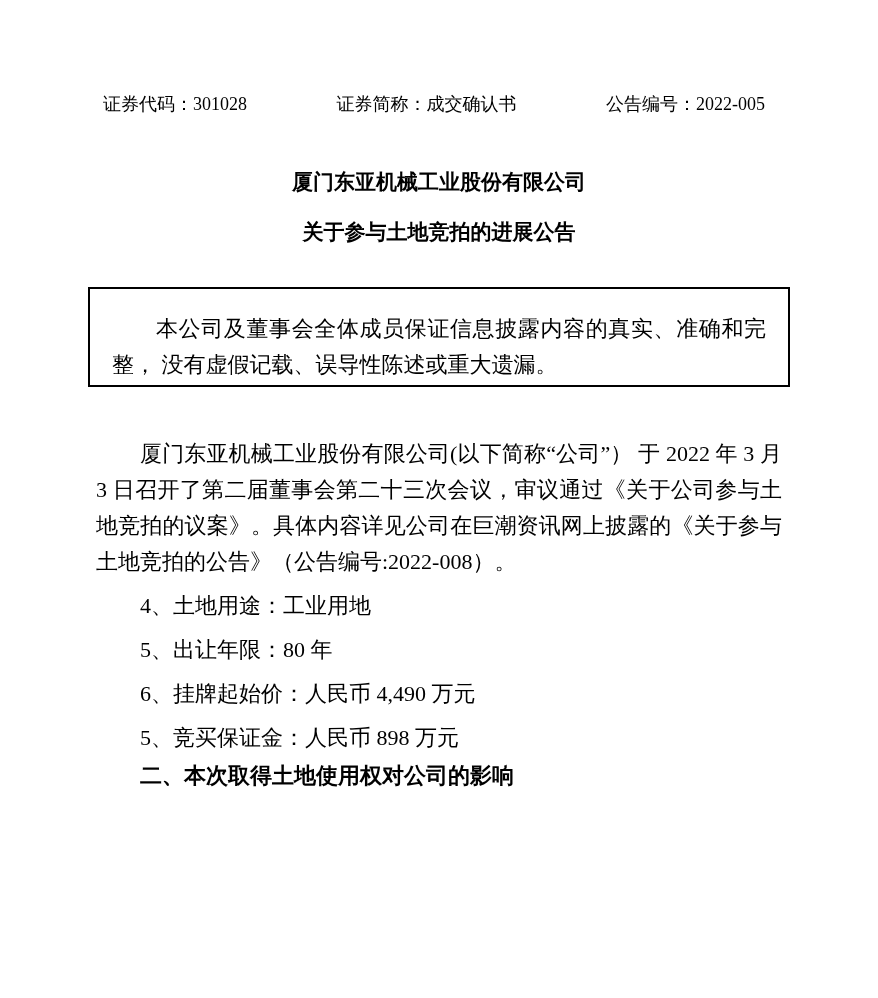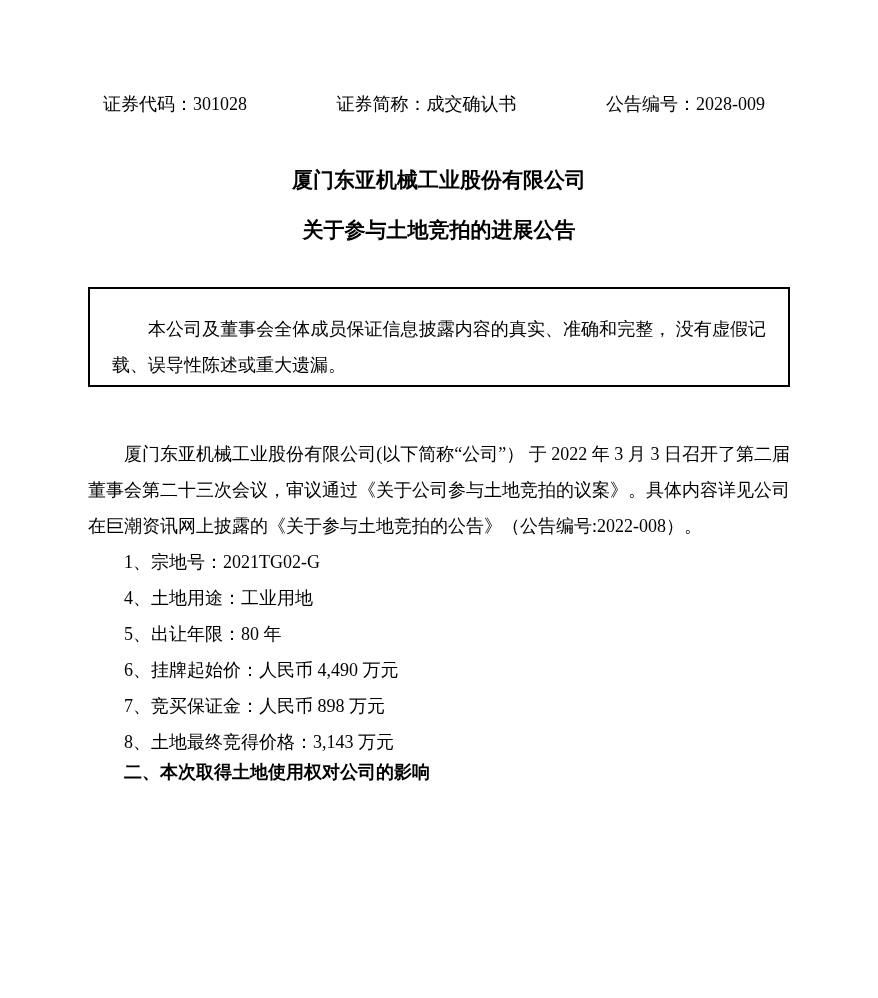--- a/index.html
+++ b/index.html
@@ -25,53 +25,53 @@
     justify-content: space-between;
     align-items: baseline;
     padding: 0 25px 0 15px;
     font-size: 18px;
     line-height: 22px;
     white-space: nowrap;
   }
   
   .doc-title {
     text-align: center;
-    font-family: Liberation Mono, monospace;
+    font-family: Liberation Serif, serif;
     font-weight: bold;
     font-size: 21px;
   }
   .doc-title .title-line1 {
     margin: 55px 0 0 0;
     line-height: 24px;
   }
   .doc-title .title-line2 {
     margin: 26px 0 16px 0;
     line-height: 24px;
   }
   
   .disclaimer-box {
     margin-top: 43px;
     border: 2px solid #000000;
     padding: 22px 22px 2px 22px;
     box-sizing: border-box;
   }
   .disclaimer-box p {
     margin: 0;
-    font-size: 18px;
+    font-size: 22px;
     line-height: 36px;
     text-indent: 2em;
     text-align: justify;
   }
   
   .doc-body {
     margin-top: 49px;
   }
   .doc-body p {
-    margin: 0;
-    font-size: 18px;
+    margin: 8px;
+    font-size: 22px;
     line-height: 36px;
     text-indent: 2em;
     text-align: justify;
   }
   .doc-body p.section-heading {
     font-family: "Liberation Sans", "DejaVu Sans", sans-serif;
     font-weight: bold;
     text-align: left;
   }
   .doc-body p.section-heading-last {
@@ -79,36 +79,34 @@
   }
 </style>
 </head>
 <body>
 
 <div class="page">
 
   <div class="doc-header">
     <span>证券代码：301028</span>
     <span>证券简称：成交确认书</span>
-    <span>公告编号：2028-009</span>
+    <span>公告编号：2022-005</span>
   </div>
 
   <div class="doc-title">
     <p class="title-line1">厦门东亚机械工业股份有限公司</p>
     <p class="title-line2">关于参与土地竞拍的进展公告</p>
   </div>
 
   <div class="disclaimer-box">
     <p>本公司及董事会全体成员保证信息披露内容的真实、准确和完整， 没有虚假记载、误导性陈述或重大遗漏。</p>
   </div>
 
   <div class="doc-body">
     <p>厦门东亚机械工业股份有限公司(以下简称“公司”） 于 2022 年 3 月 3 日召开了第二届董事会第二十三次会议，审议通过《关于公司参与土地竞拍的议案》。具体内容详见公司在巨潮资讯网上披露的《关于参与土地竞拍的公告》（公告编号:2022-008）。</p>
-    <p>1、宗地号：2021TG02-G</p>
     <p>4、土地用途：工业用地</p>
     <p>5、出让年限：80 年</p>
     <p>6、挂牌起始价：人民币 4,490 万元</p>
-    <p>7、竞买保证金：人民币 898 万元</p>
-    <p>8、土地最终竞得价格：3,143 万元</p>
+    <p>5、竞买保证金：人民币 898 万元</p>
     <p class="section-heading section-heading-last">二、本次取得土地使用权对公司的影响</p>
   </div>
 
 </div>
 
 </body></html>

